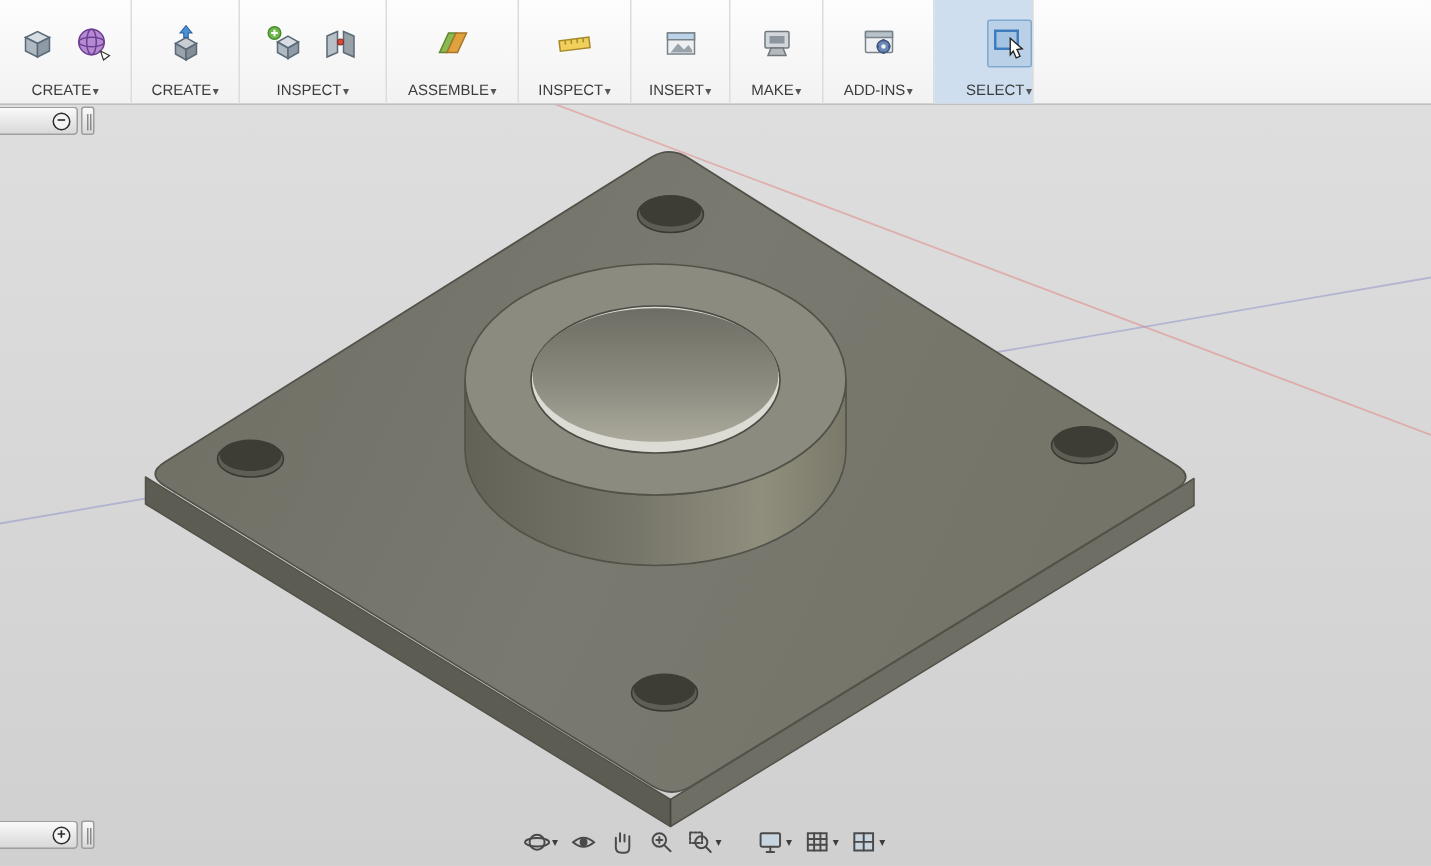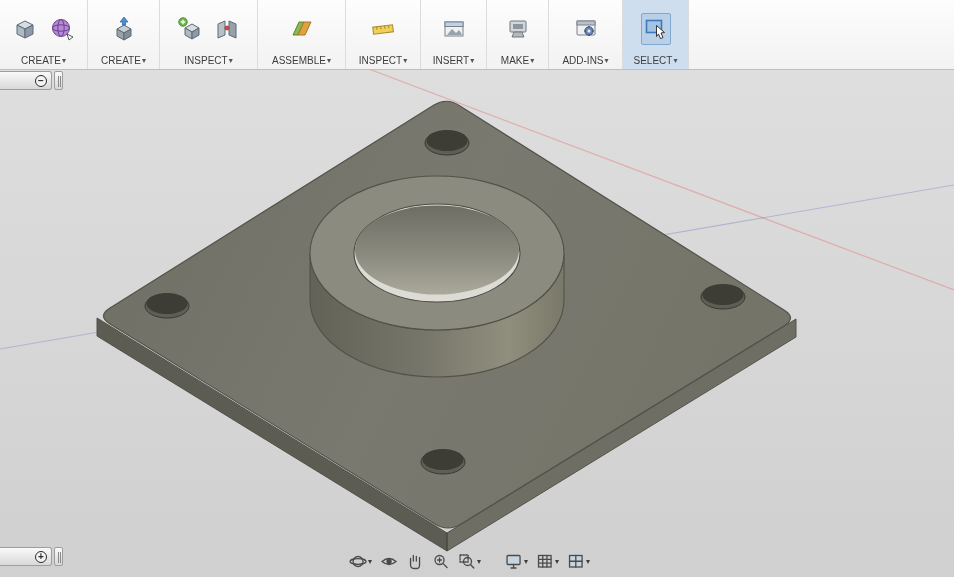--- a/index.html
+++ b/index.html
@@ -14,21 +14,21 @@
     border-right:1px solid #dcdcdc; padding-top:5px; }
   .ticons { flex:1; display:flex; align-items:center; justify-content:center; gap:7px; }
   .tbtn { display:inline-flex; align-items:center; justify-content:center;
     width:30px; height:32px; border-radius:2px; }
   .tlabel { height:17px; display:flex; align-items:center; gap:1px;
     font-size:10px; color:#3c3c3c; cursor:default; }
   .caret { font-size:8px; color:#555; line-height:1; }
   .w-create{width:88px}.w-modify{width:72px}.w-assemble{width:98px}
   .w-construct{width:88px}.w-inspect{width:75px}.w-insert{width:66px}
   .w-make{width:62px}.w-addins{width:74px}.w-select{width:66px}
-  .tgroup.hl { background:#cfdeee; }
+  .tgroup.hl { background:#cfdeee;align-items:flex-end; }
   .hl .tbtn { background:#b9d0e7; border:1px solid #7fa9d2; }
   .tfill { flex:1; border-right:none; }
 
   
   .viewport { position:absolute; top:70px; left:0; width:954px; height:507px;
     background:linear-gradient(#dedede,#d0d0d0); }
   .viewport svg.scene { position:absolute; top:0; left:0; }
 
   
   .handle { position:absolute; left:0; height:19px; width:52px;

